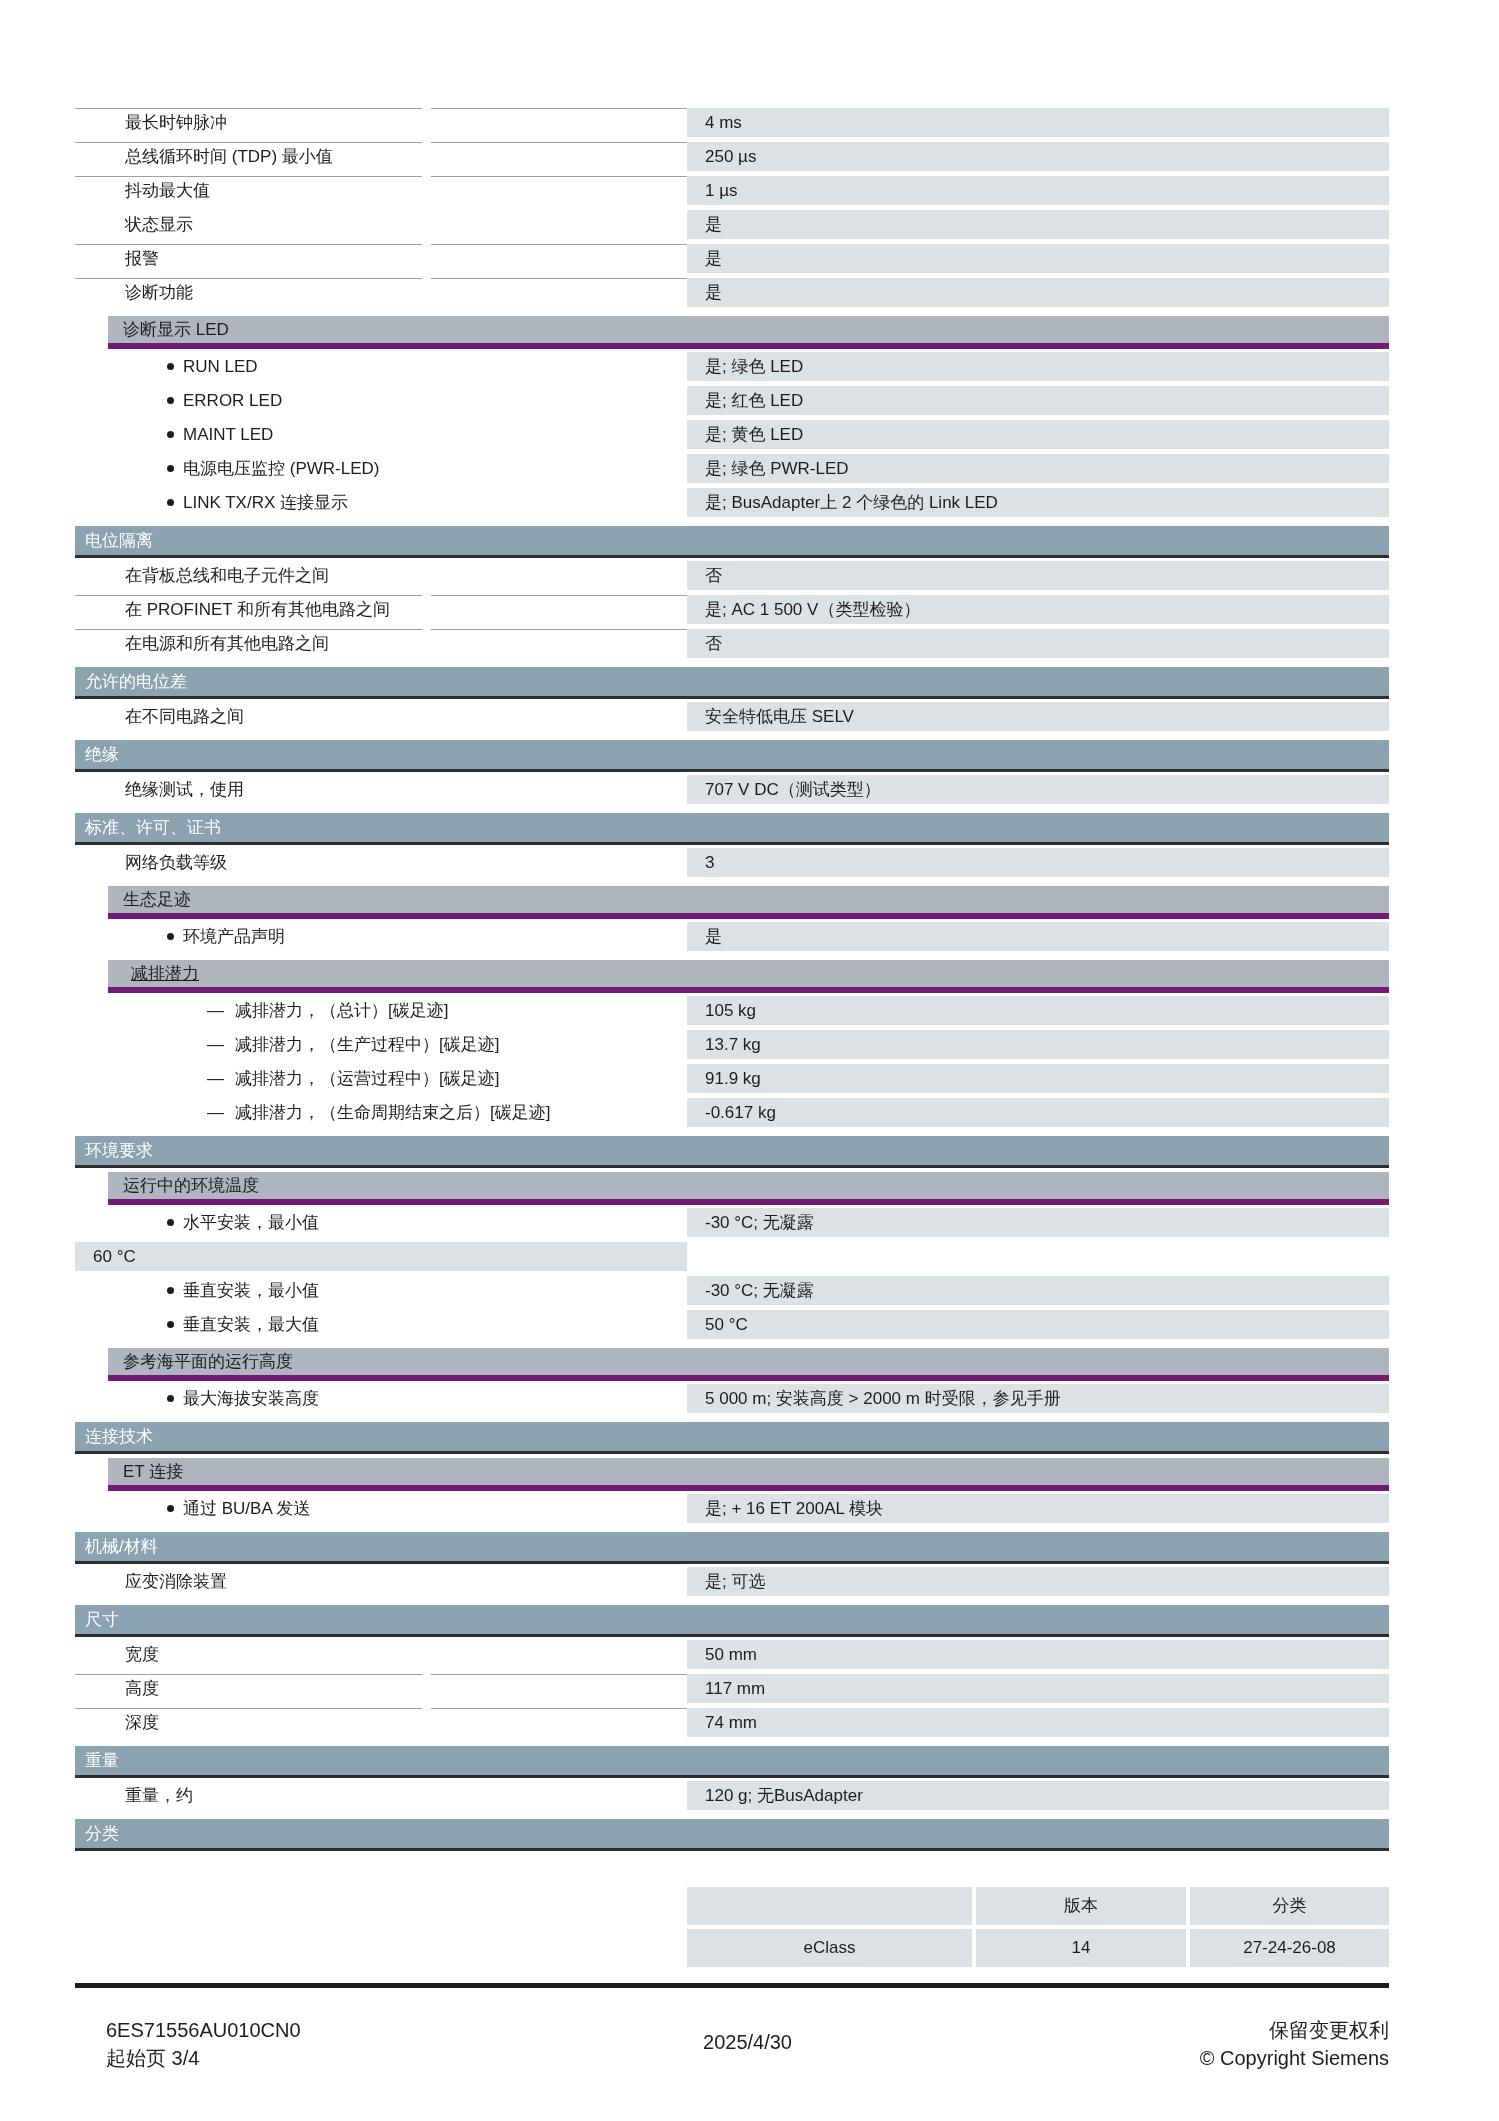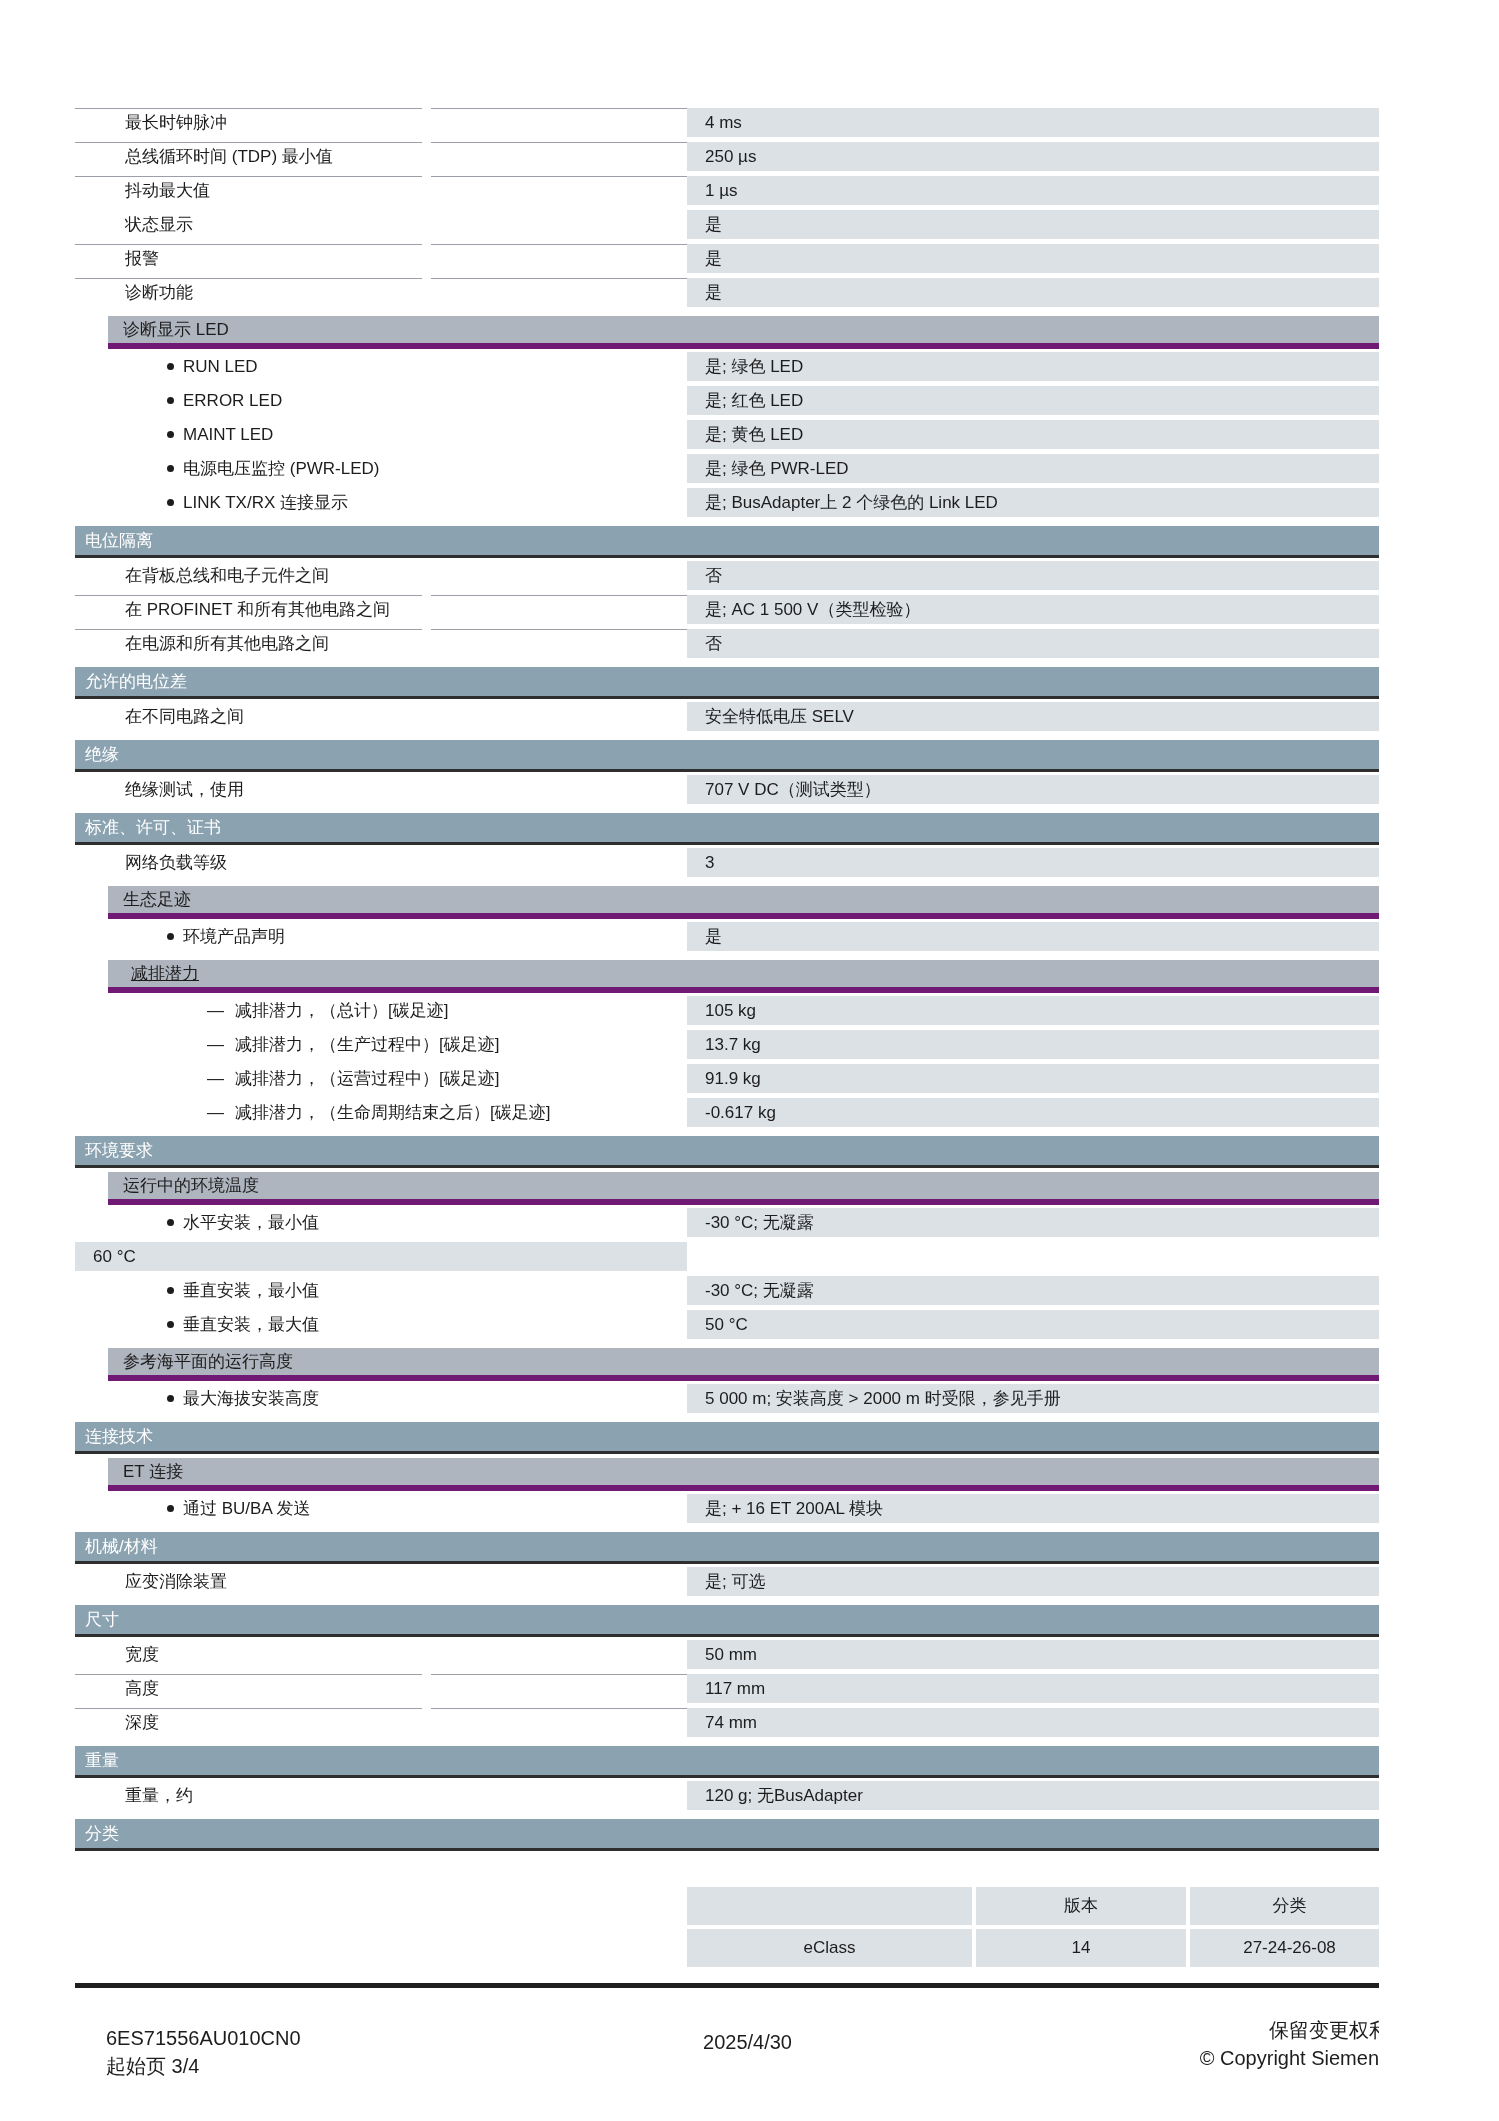--- a/index.html
+++ b/index.html
@@ -6,21 +6,21 @@
     margin: 0;
     padding: 0;
     width: 1499px;
     height: 2121px;
     background: #ffffff;
     font-family: "Liberation Sans", "DejaVu Sans", sans-serif;
     color: #1d1d1d;
   }
   #page {
     position: relative;
-    width: 1379px;
+    width: 1499px;
     height: 2121px;
     background: #ffffff;
     overflow: hidden;
   }
   #sheet {
     position: absolute;
     left: 75px;
     top: 108px;
     width: 1314px;
   }
@@ -114,21 +114,21 @@
     margin-top: 16px;
     height: 5px;
     background: #1f1f1f;
   }
   #footer {
     display: flex;
     margin-top: 28px;
     font-size: 20px;
     line-height: 28px;
   }
-  #footer .fl { flex: 1; padding-left: 31px; margin-top: 8px; }
+  #footer .fl { flex: 1; padding-left: 31px; }
   #footer .fc { flex: 1; text-align: center; padding-top: 12px; }
   #footer .fr { flex: 1; text-align: right; }
 </style>
 </head>
 <body>
 
 <div id="page">
   <div id="sheet">
 
     <div id="table-blocks">

